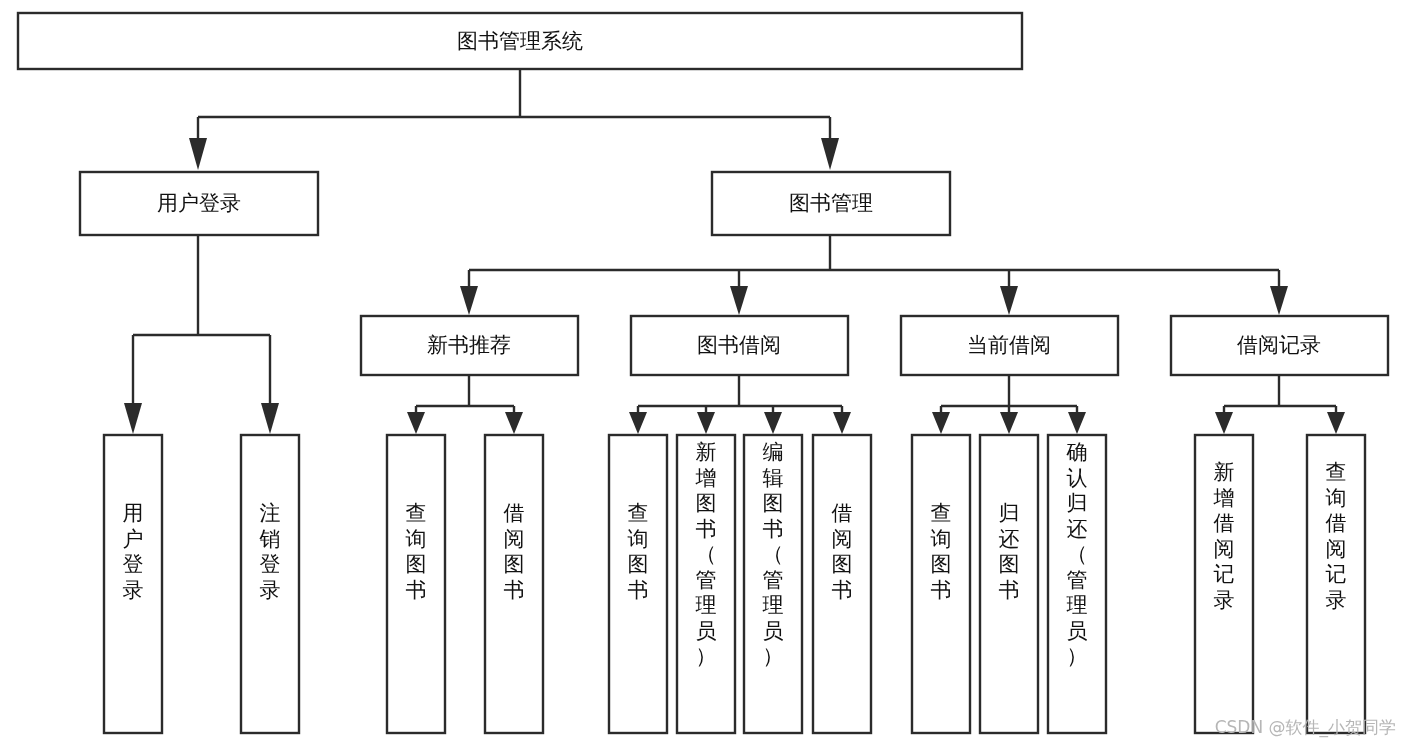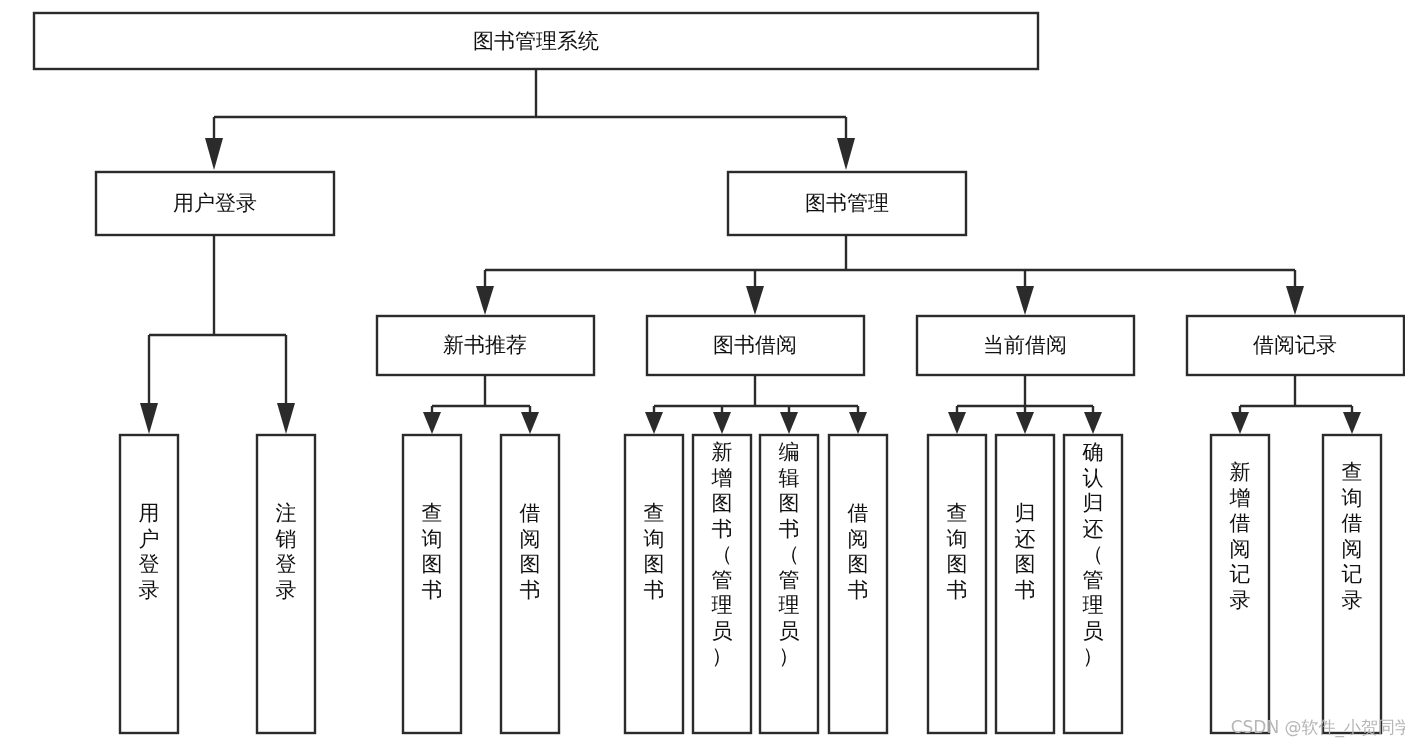--- a/index.html
+++ b/index.html
@@ -10,21 +10,21 @@
   }
   body {
     width: 1405px;
     height: 747px;
     position: relative;
     overflow: hidden;
     font-family: "DejaVu Sans", "Liberation Sans", sans-serif;
   }
   #diagram-root {
     position: absolute;
-    left: 16px;
+    left: 0;
     top: 0;
     width: 1380px;
     height: 747px;
   }
   svg.diagram {
     display: block;
     width: 1405px;
     height: 747px;
   }
   .node-box {

